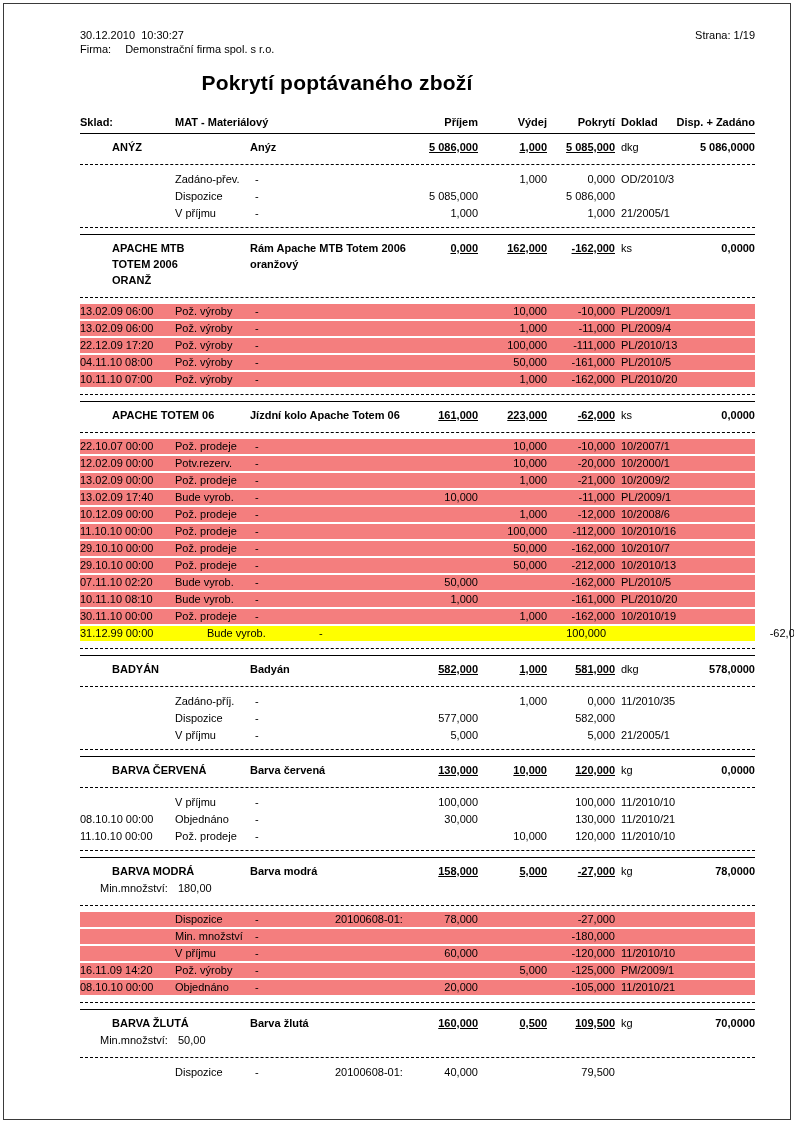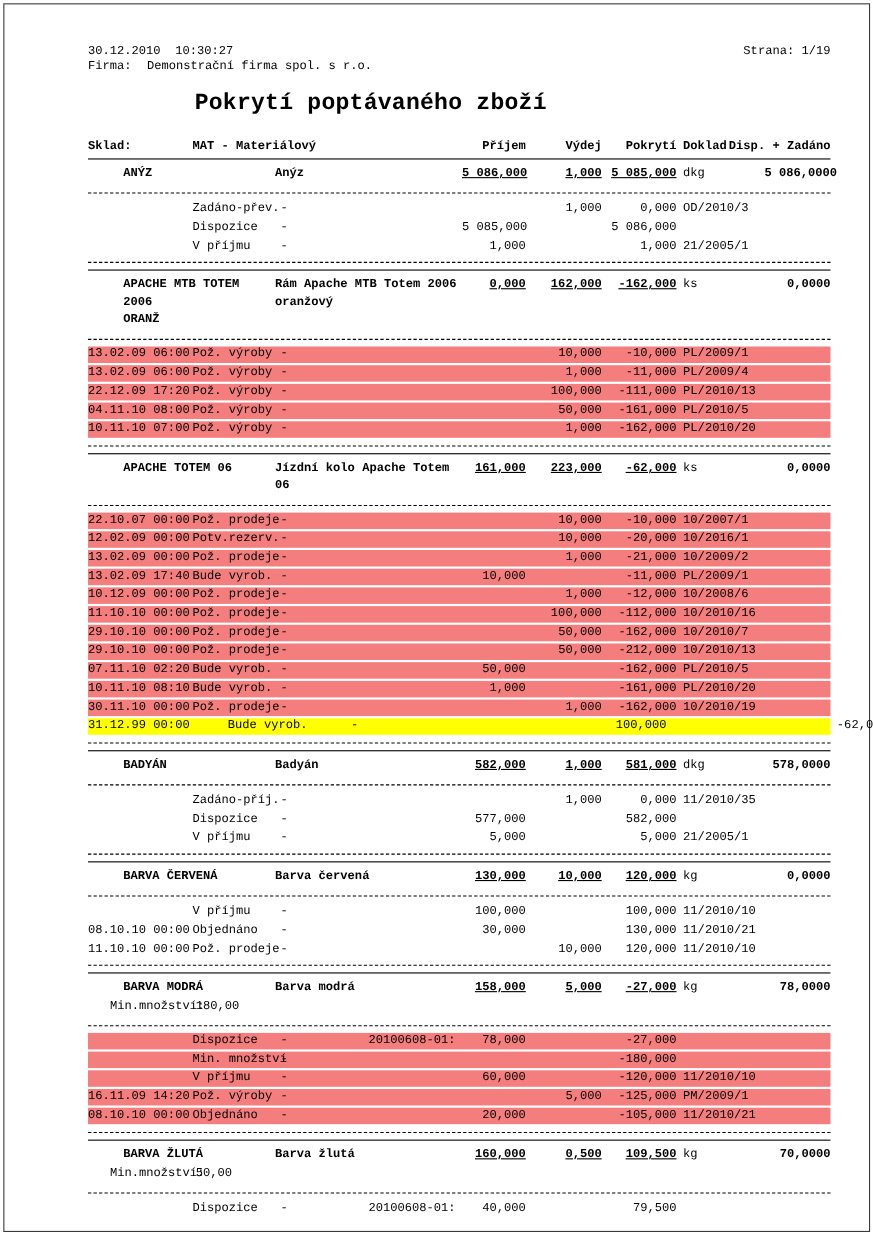--- a/index.html
+++ b/index.html
@@ -14,23 +14,22 @@
   }
   .page-frame {
     position: absolute;
     inset: 3px;
     border: 1px solid #3a3a3a;
     pointer-events: none;
   }
   .content {
     position: absolute;
     left: 80px;
-    top: 40px;
+    top: 28px;
     width: 675px;
-    font-family: Liberation Mono, monospace;
   }
   
   .meta { display: flex; justify-content: space-between; line-height: 14px; }
   .meta-left div { white-space: pre; }
   .firm-name { margin-left: 14px; text-align: center; }
   .meta-right { white-space: pre; }
   
   .report-title {
     width: 674px;
     margin: 15px 0 20px -80px;
@@ -266,21 +265,21 @@
             <div class="cell num"></div>
           </div>
           <div class="detail-row hl-red">
             <div class="cell">12.02.09 00:00</div>
             <div class="cell">Potv.rezerv.</div>
             <div class="cell">-</div>
             <div class="cell"></div>
             <div class="cell num"></div>
             <div class="cell num">10,000</div>
             <div class="cell num">-20,000</div>
-            <div class="cell doklad">10/2016/1</div>
+            <div class="cell doklad">10/2000/1</div>
             <div class="cell num"></div>
           </div>
           <div class="detail-row hl-red">
             <div class="cell">13.02.09 00:00</div>
             <div class="cell">Pož. prodeje</div>
             <div class="cell">-</div>
             <div class="cell"></div>
             <div class="cell num"></div>
             <div class="cell num">1,000</div>
             <div class="cell num">-21,000</div>

